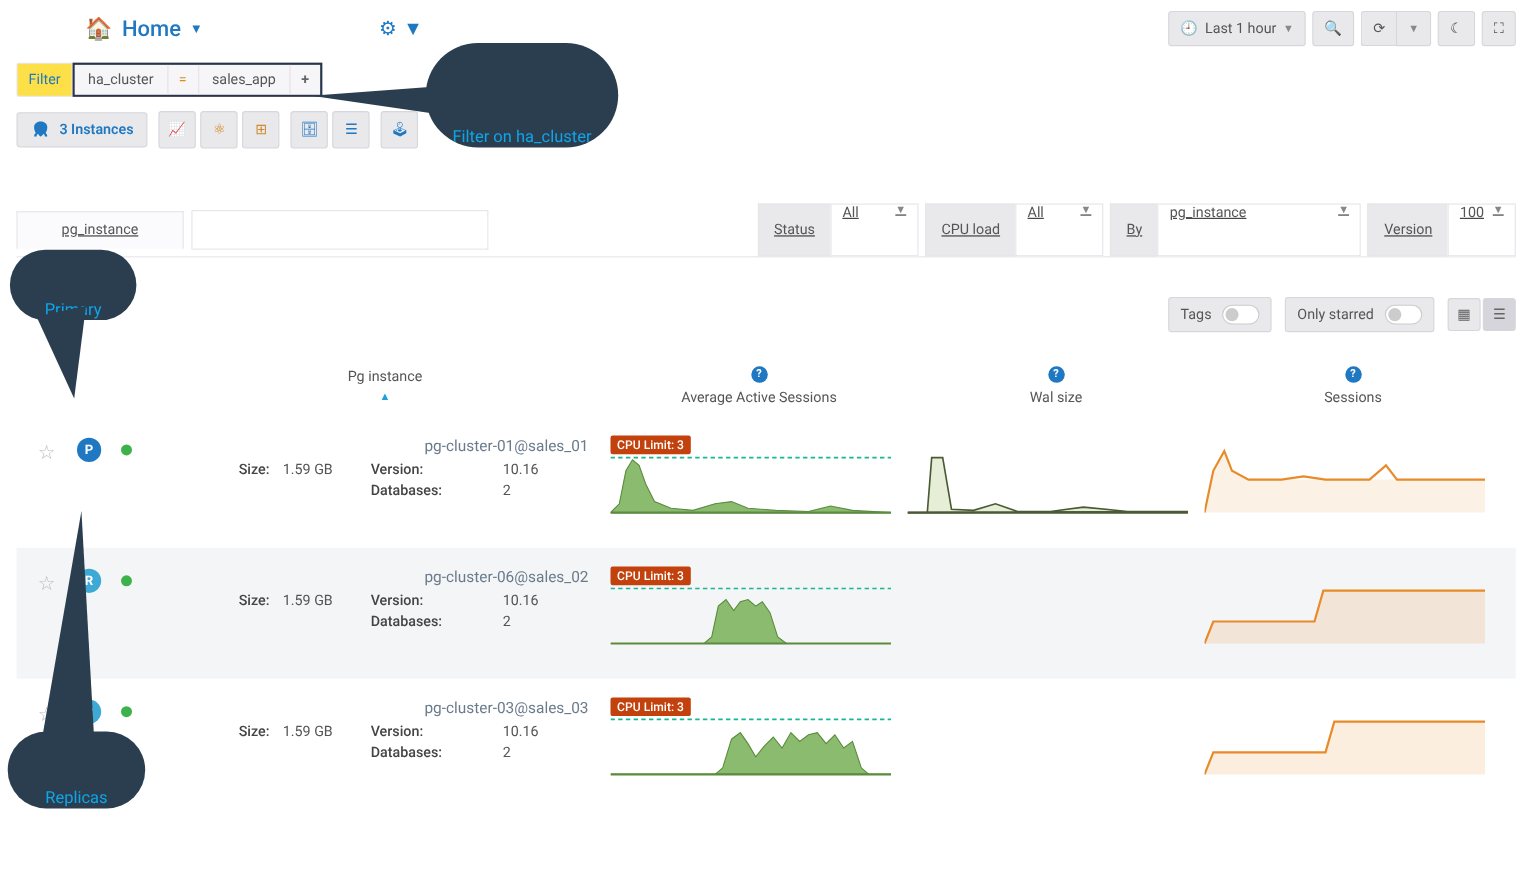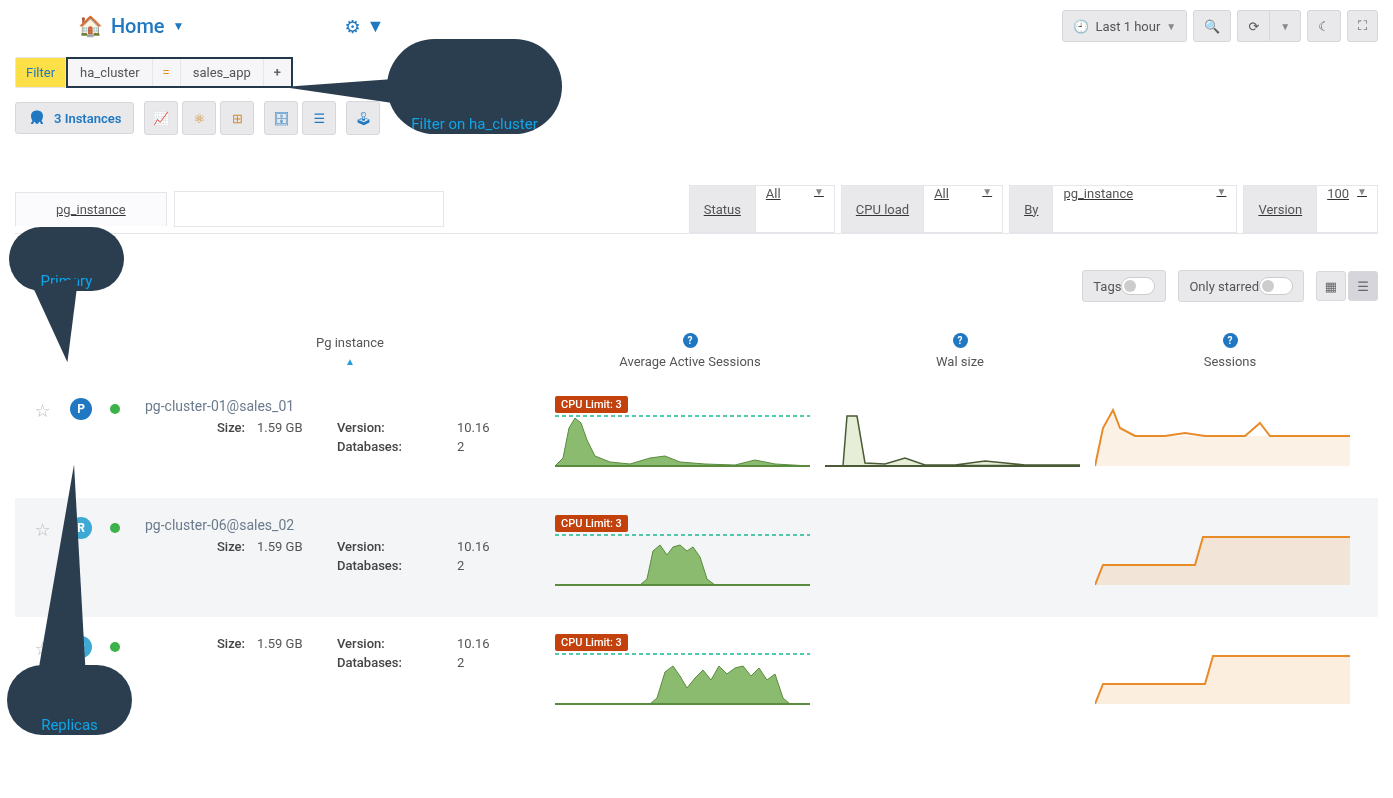--- a/index.html
+++ b/index.html
@@ -191,21 +191,21 @@
     border-top: 1px solid #e5e5ea;
   }
   .secondary-controls {
     display: flex;
     align-items: center;
     justify-content: flex-end;
     gap: 12px;
     padding: 6px 0;
   }
   .toggle-box {
-    display:flex; align-items:center; 
+    display:flex; align-items:center; gap:10px;
     background:#e9e9ec; border:1px solid #d6d6db;
     padding: 6px 10px; border-radius:3px;
     color:#555; font-size:13px;
   }
   .switch {
     width: 34px; height: 18px;
     background: #fff; border:1px solid #ccc; border-radius: 10px;
     position: relative;
   }
   .switch::after {
@@ -251,21 +251,21 @@
     display:flex; align-items:center; justify-content:center;
     color:#fff;
   }
   .badge.P { background:#1f78c1; }
   .badge.R { background:#3fa9d6; }
   .dot-green {
     width:10px; height:10px; border-radius:50%; background:#3db24b;
     margin-top:6px;
   }
   .inst-main { padding-right: 20px;}
-  .inst-name { color:#6b7b8c; font-size:14px; margin-bottom:6px; cursor:pointer;}
+  .inst-name { color:#6b7b8c; font-size:14px; margin-bottom:6px; cursor:pointer;text-align:right;}
   .inst-meta {
     display:grid;
     grid-template-columns: 100px 80px 120px 80px;
     row-gap: 4px;
     font-size:13px;
     margin-left: 12px;
   }
   .inst-meta .k { color:#444; text-align:right; padding-right:12px; font-weight:500;}
   .inst-meta .v { color:#555; }
   .inst-meta .k2 { color:#444; text-align:left; padding-right:12px; font-weight:500;}
@@ -577,20 +577,21 @@
 
   <div class="row">
     <div class="star">☆</div>
     <div>
         <div class="badge R">R</div>
       </div>
     <div>
         <div class="dot-green"></div>
       </div>
     <div class="inst-main">
+      <div class="inst-name">pg-cluster-03@sales_03</div>
       <div class="inst-meta">
         <div class="k">Size:</div>
         <div class="v">1.59 GB</div>
         <div class="k2">Version:</div>
         <div class="v">10.16</div>
         <div class="k"></div>
           <div class="v"></div>
         <div class="k2">Databases:</div>
         <div class="v">2</div>
       </div>

